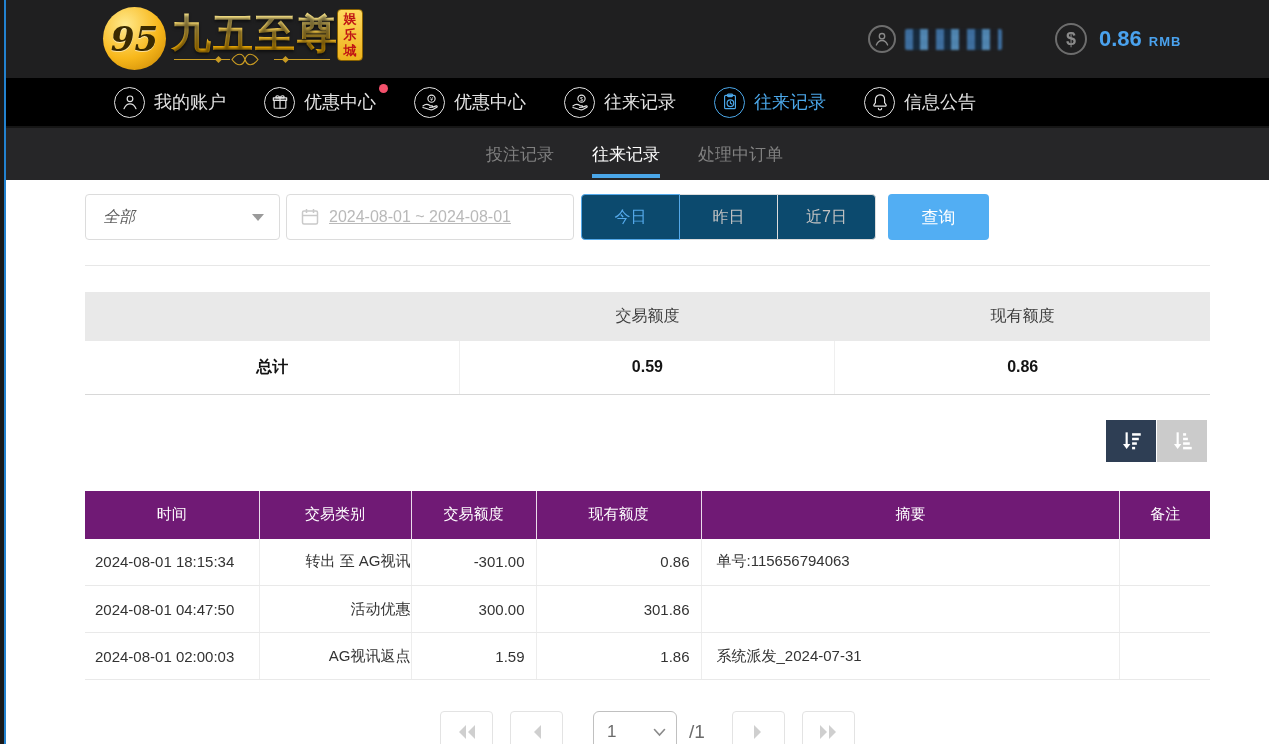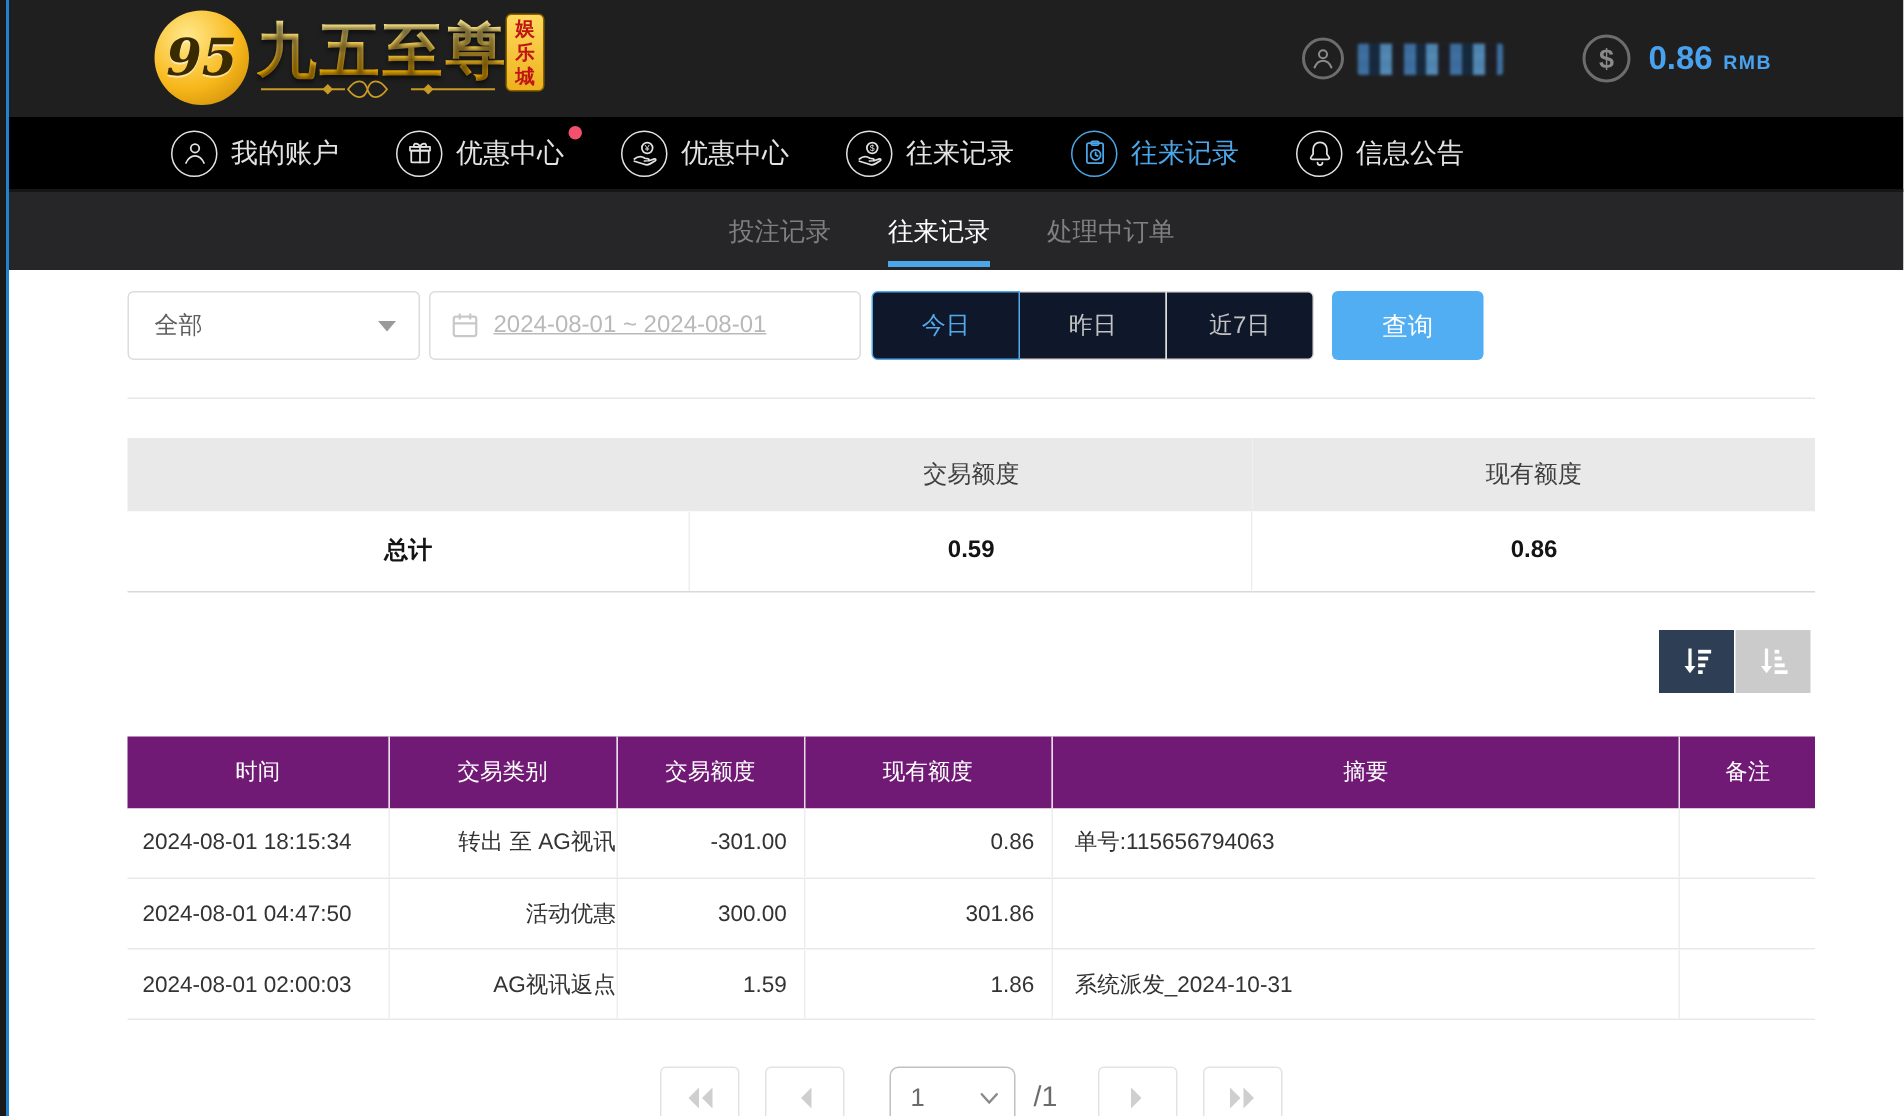--- a/index.html
+++ b/index.html
@@ -51,28 +51,28 @@
   
   .subtabs { height:52px; background:#262628; display:flex; justify-content:center; gap:38px; }
   .subtab { height:100%; display:flex; align-items:center; font-size:17px; color:#808080; cursor:pointer; position:relative; }
   .subtab.active { color:#fff; }
   .subtab.active::after { content:""; position:absolute; left:0; right:0; bottom:2px; height:4px; background:#4ba7e9; }
 
   
   .content { margin-left:85px; width:1125px; }
   .filter-row { margin-top:14px; height:46px; display:flex; align-items:stretch; }
   .sel-box { width:195px; border:1px solid #dcdcdc; border-radius:4px; display:flex; align-items:center;
-    justify-content:space-between; padding:0 15px 0 17px; font-size:16px; color:#5e5e5e; cursor:pointer; background:#fff; }
+    justify-content:space-between; padding:0 15px 0 17px; font-size:16px; color:#5e5e5e; cursor:pointer; background:#fff;font-style:italic; }
   .caret-down { width:0; height:0; border-left:6px solid transparent; border-right:6px solid transparent;
     border-top:7px solid #9a9a9a; }
   .date-box { width:288px; margin-left:6px; border:1px solid #dcdcdc; border-radius:4px; display:flex;
     align-items:center; padding-left:14px; font-size:16px; color:#b9b9b9; cursor:pointer; background:#fff;text-decoration:underline; }
   .date-box svg { margin-right:10px; }
   .quick-group { display:flex; margin-left:7px; }
-  .qbtn { width:99px; border:1px solid #ddd; margin-left:-1px; background:#0f172a; display:flex; align-items:center;
+  .qbtn { width:99px; border:1px solid #ddd; margin-left:-1px; background:#0c4a6e; display:flex; align-items:center;
     justify-content:center; font-size:16px; color:#c2c2c2; cursor:pointer; }
   .qbtn:first-child { margin-left:0; border-radius:4px 0 0 4px; }
   .qbtn:last-child { border-radius:0 4px 4px 0; }
   .qbtn.active { border-color:#54a9ea; color:#54a9ea; position:relative; z-index:1; }
   .search-btn { margin-left:12px; width:101px; background:#52aef3; color:#fff; font-size:17px; border:none;
     border-radius:4px; cursor:pointer; display:flex; align-items:center; justify-content:center; }
   .divider { margin-top:25px; height:1px; background:#e7e7e7; }
 
   
   .sum-table { margin-top:26px; width:100%; border-collapse:collapse; table-layout:fixed; }
@@ -322,21 +322,21 @@
         <td class="td-right">300.00</td>
         <td class="td-right">301.86</td>
         <td class="td-sum"></td>
         <td></td>
       </tr>
       <tr>
         <td>2024-08-01 02:00:03</td>
         <td class="td-left">AG视讯返点</td>
         <td class="td-right">1.59</td>
         <td class="td-right">1.86</td>
-        <td class="td-sum">系统派发_2024-10-31</td>
+        <td class="td-sum">系统派发_2024-07-31</td>
         <td></td>
       </tr>
     </tbody>
   </table>
 
   <div class="pagination">
     <button class="pbtn">
       <svg width="22" height="16" viewBox="0 0 22 16" fill="#cfcfcf">
         <path d="M10 1 L3 8 L10 15 Z"></path>
           <path d="M19 1 L12 8 L19 15 Z"></path>

